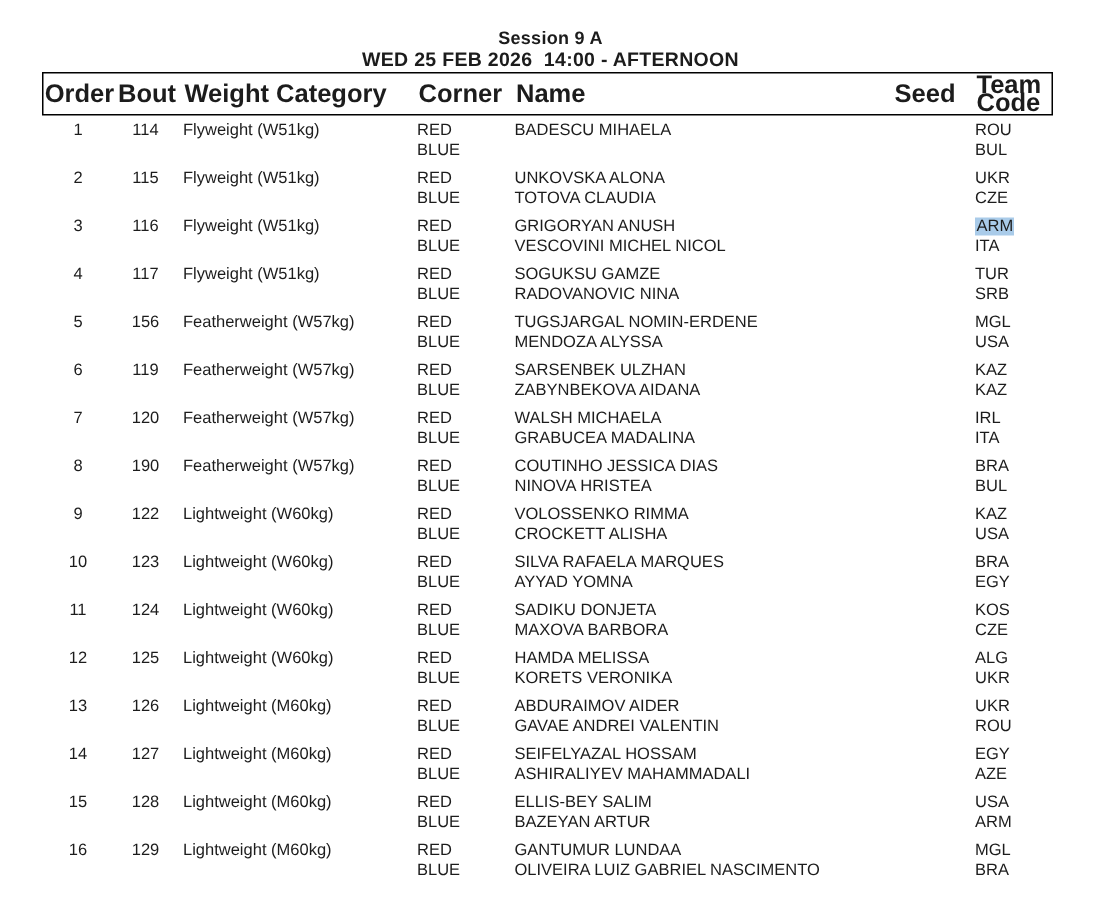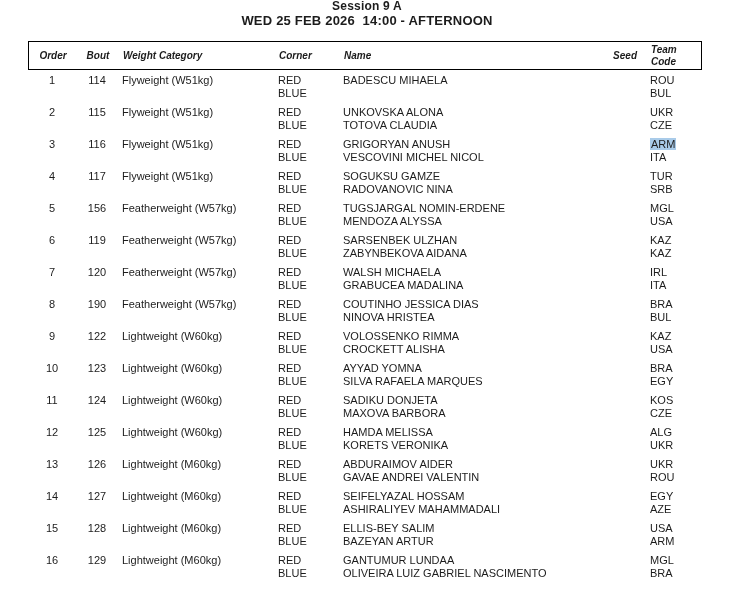--- a/index.html
+++ b/index.html
@@ -4,42 +4,42 @@
 <style>
   :root { --ink: #1c1c1c; --hl: #a9cbe9; }
   * { margin: 0; padding: 0; box-sizing: border-box; }
   html, body { background: #ffffff; }
   body {
     width: 734px; height: 605px;
     font-family: "Liberation Sans", "DejaVu Sans", sans-serif;
     color: var(--ink);
     overflow: hidden;
   }
-  .page { width: 734px; height: 556px; }
+  .page { width: 734px; height: 556px; padding-top: 19px; }
 
   .title {
     text-align: center; font-weight: bold;
     font-size: 12px; line-height: 13px; letter-spacing: 0.2px;
   }
   .subtitle {
     text-align: center; font-weight: bold;
     font-size: 13px; line-height: 15px; letter-spacing: 0.2px;
     white-space: pre;
   }
 
   .grid {
     display: grid;
     grid-template-columns: 48px 42px 154px 66px 250px 50px 64px;
     width: 674px; margin-left: 28px;
   }
   .thead {
     border: 1.5px solid #000;
-    height: 29px; margin-top: 13px;
+    height: 29px; margin-top: 1px;
     align-items: center;
-    font-weight: bold; font-size: 10px; line-height: 11px; font-style: italic;
+    font-weight: bold; font-size: 17px; line-height: 11px;
   }
   .tbody { padding-top: 4px; }
   .bout-row { margin-bottom: 6px; font-size: 11px; line-height: 13px; }
   .bout-row > div { align-self: start; }
 
   .c-order { text-align: center; }
   .c-bout  { text-align: center; }
   .c-weight{ padding-left: 4px; }
   .c-corner{ padding-left: 6px; }
   .c-name  { padding-left: 5px; }
@@ -267,22 +267,22 @@
 
   <div class="grid bout-row">
     <div class="c-order">10</div>
     <div class="c-bout">123</div>
     <div class="c-weight">Lightweight (W60kg)</div>
     <div class="c-corner">
       <div class="line">RED</div>
       <div class="line">BLUE</div>
     </div>
     <div class="c-name">
+      <div class="line">SILVA RAFAELA MARQUES</div>
       <div class="line">AYYAD YOMNA</div>
-      <div class="line">SILVA RAFAELA MARQUES</div>
     </div>
     <div class="c-seed">
       <div class="line"></div>
       <div class="line"></div>
     </div>
     <div class="c-team">
       <div class="line"><span>BRA</span></div>
       <div class="line"><span>EGY</span></div>
     </div>
   </div>

